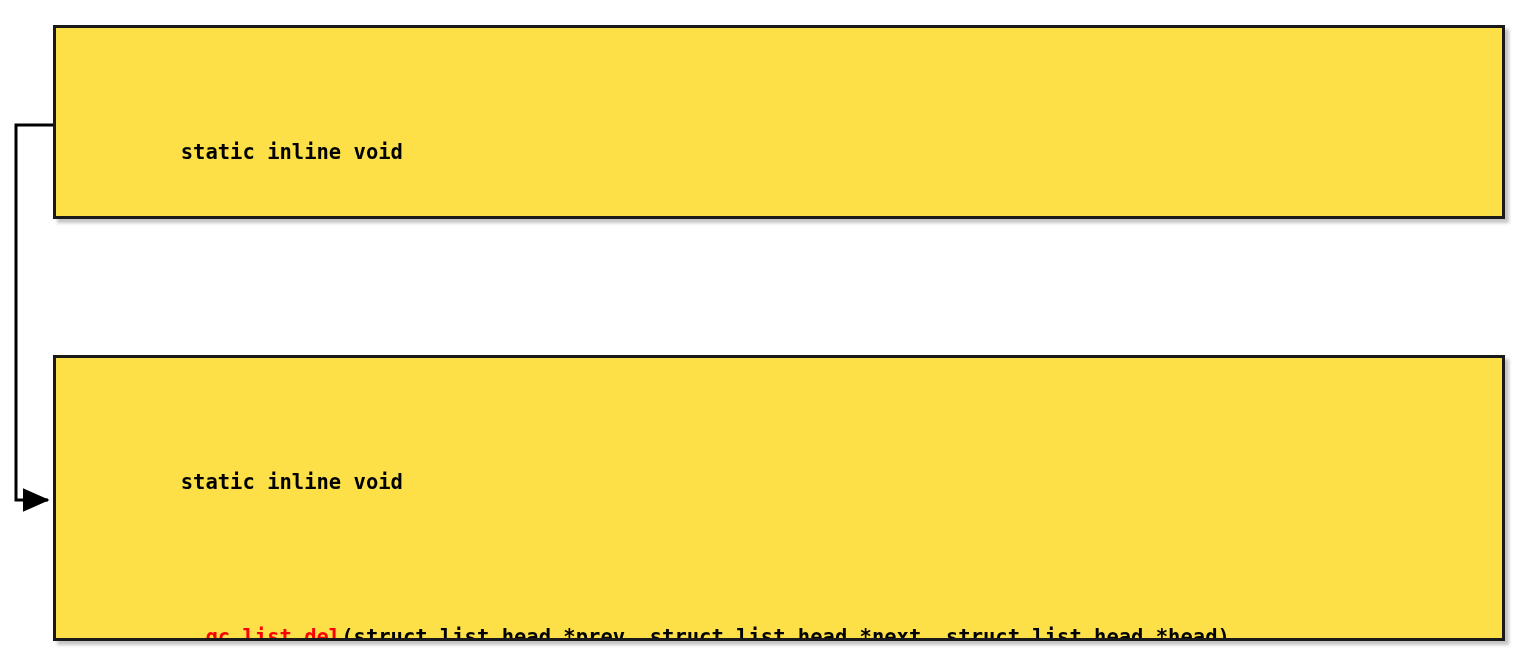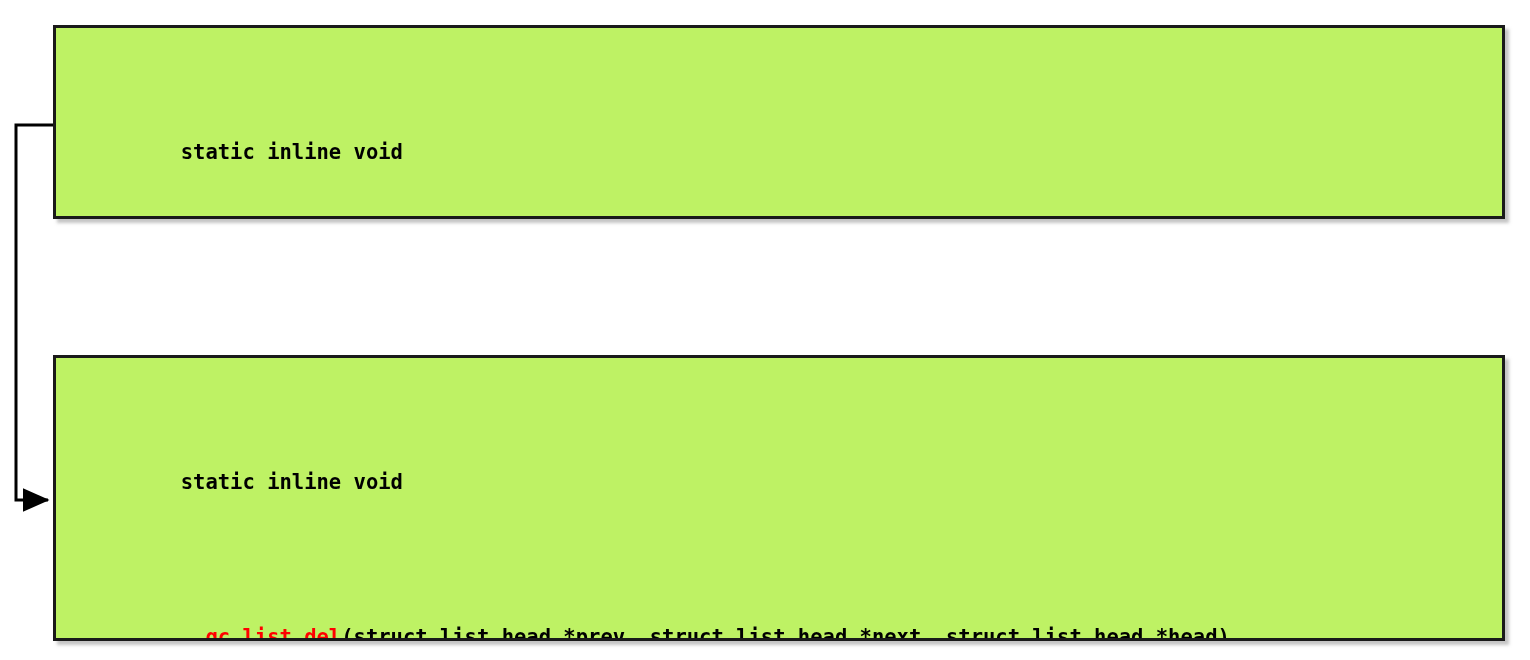--- a/index.html
+++ b/index.html
@@ -19,21 +19,21 @@
   .canvas {
     position: absolute;
     left: 0; top: 0;
     width: 1530px;
     height: 660px;
   }
 
   
   .code-box {
     position: absolute;
-    background: #bef264;
+    background: #fde047;
     border: 3px solid #1a1a1a;
     box-sizing: border-box;
     box-shadow: 4px 4px 3px rgba(150,150,150,0.55);
     overflow: hidden;
   }
 
   #box-1 { left: 53px; top: 25px;  width: 1452px; height: 194px; }
   #box-2 { left: 53px; top: 355px; width: 1452px; height: 286px; }
 
   .code-body {

